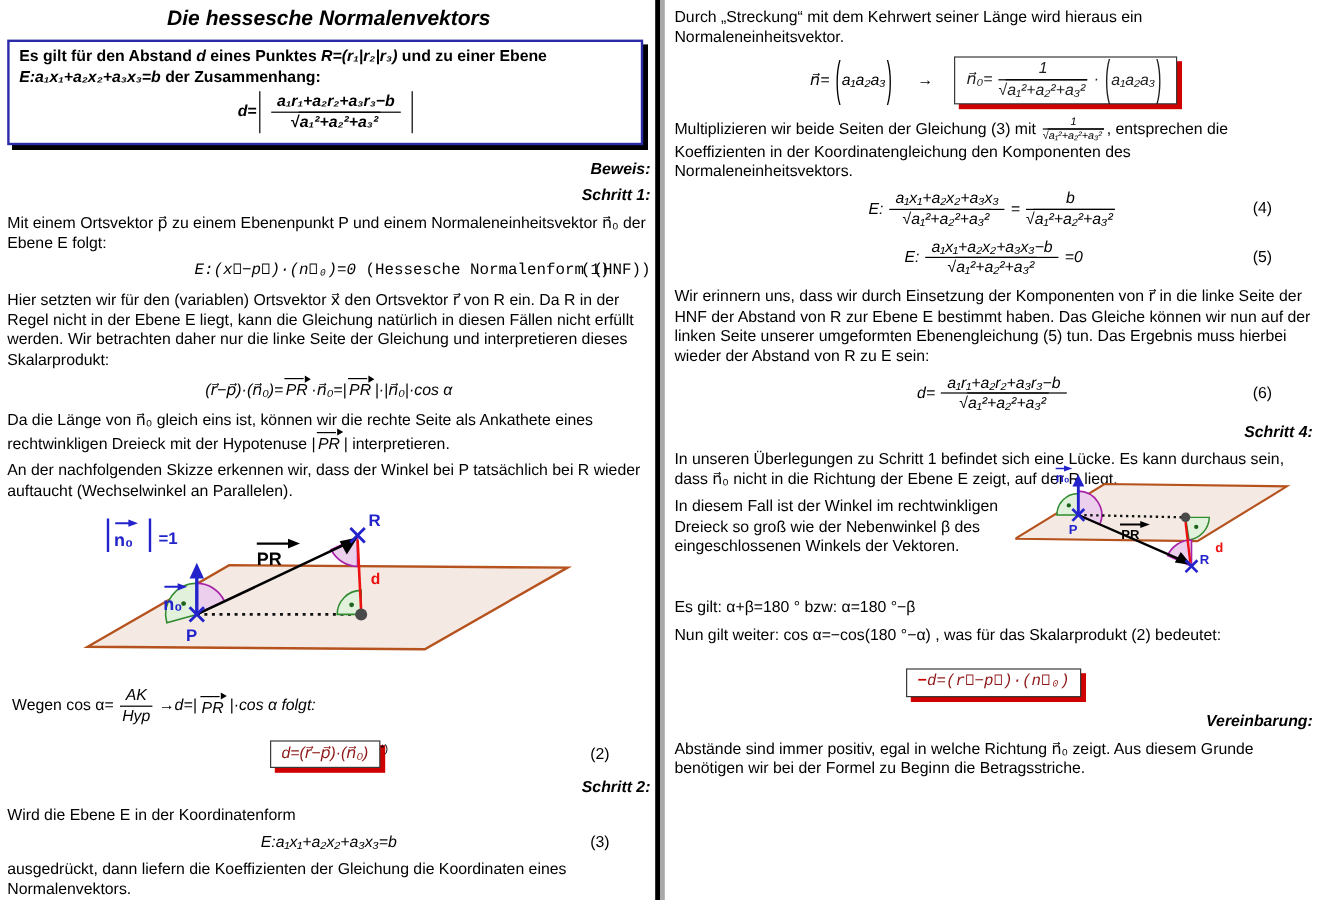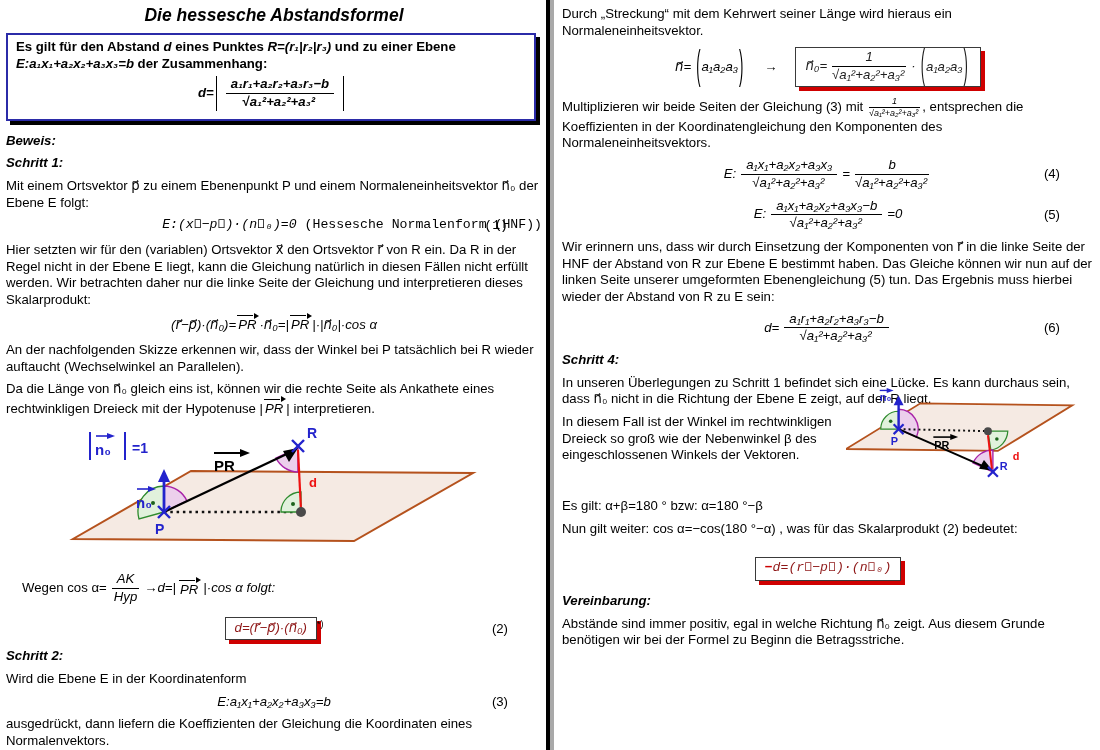--- a/index.html
+++ b/index.html
@@ -8,21 +8,21 @@
     font-family:"Liberation Sans","DejaVu Sans",sans-serif;
     font-size:13.2px; line-height:1.26; color:#000; overflow:hidden;
   }
   .col { position:absolute; top:0; }
   .col-left  { left:6px;  width:536px; }
   .col-right { left:562px; width:532px; }
   .divider-black { position:absolute; left:546px; top:0; width:4px; height:750px; background:#000; }
   .divider-gray  { position:absolute; left:550px; top:0; width:4px; height:750px; background:#a9a9a9; }
 
   .title { text-align:center; font-weight:bold; font-style:italic; font-size:17.5px; margin:4px 0 7px; }
-  .heading { font-weight:bold; font-style:italic; margin:2px 0 6px; }
+  .heading { font-weight:bold; font-style:italic; margin:2px 0 6px;text-align:right; }
   p { margin:0 0 6px; }
 
   .bluebox {
     border:2px solid #2b2ba8; box-shadow:4px 4px 0 #000;
     padding:4px 8px 6px; margin:2px 6px 12px 0;font-weight:bold;
   }
   .redbox {
     display:inline-block; border:1.4px solid #3a3a3a; box-shadow:4px 4px 0 #cf0000;
     padding:2px 9px 3px; color:#8e1717; font-style:italic;
   }
@@ -64,21 +64,21 @@
   .eqnum-gap { display:inline-block; width:14px; }
 </style>
 </head>
 <body>
 
 <div class="page">
   <div class="divider-black"></div>
   <div class="divider-gray"></div>
 
   <div class="col col-left">
-    <div class="title">Die hessesche Abstandsformel</div>
+    <div class="title">Die hessesche Normalenvektors</div>
 
     <div class="bluebox">
       <div><span>Es gilt für den Abstand </span><span class="m">d</span><span> eines Punktes </span><span class="m">R=(r₁|r₂|r₃)</span><span> und zu einer Ebene</span></div>
       <div><span class="m">E:a₁x₁+a₂x₂+a₃x₃=b</span><span> der Zusammenhang:</span></div>
       <div class="eq" style="margin:4px 0 2px;">
         <span class="eqflex m">
           <span>d=</span>
           <span class="absw"><span class="frac">
             <span class="num">a₁r₁+a₂r₂+a₃r₃−b</span>
             <span class="den"><span class="sqrt"><span class="sq">√</span><span class="rad">a₁²+a₂²+a₃²</span></span></span>
@@ -95,22 +95,22 @@
       <span class="m">E:(x⃗−p⃗)·(n⃗₀)=0</span><span>  (Hessesche Normalenform (HNF))</span>
       <span class="tag">(1)</span>
     </div>
 
     <p>Hier setzten wir für den (variablen) Ortsvektor  x⃗  den Ortsvektor  r⃗  von R ein. Da R in der Regel nicht in der Ebene E liegt, kann die Gleichung natürlich in diesen Fällen nicht erfüllt werden. Wir betrachten daher nur die linke Seite der Gleichung und interpretieren dieses Skalarprodukt:</p>
 
     <div class="eq" style="margin:2px 0 8px;">
       <span class="m">(r⃗−p⃗)·(n⃗₀)=</span><span class="oa">PR</span><span class="m">·n⃗₀=|</span><span class="oa">PR</span><span class="m">|·|n⃗₀|·cos α</span>
     </div>
 
+    <p><span>Da die Länge von  n⃗₀  gleich eins ist, können wir die rechte Seite als Ankathete eines rechtwinkligen Dreieck mit der Hypotenuse  |</span><span class="oa">PR</span><span>|  interpretieren.</span></p>
     <p>An der nachfolgenden Skizze erkennen wir, dass der Winkel bei P tatsächlich bei R wieder auftaucht (Wechselwinkel an Parallelen).</p>
-    <p><span>Da die Länge von  n⃗₀  gleich eins ist, können wir die rechte Seite als Ankathete eines rechtwinkligen Dreieck mit der Hypotenuse  |</span><span class="oa">PR</span><span>|  interpretieren.</span></p>
 
     
     <svg width="534" height="142" viewBox="0 0 534 142">
       <polygon points="185,47 467,49 348,117 67,115" fill="#f5eae3" stroke="#b5521d" stroke-width="2"></polygon>
       <path d="M158,88 L133,95 A26,26 0 0 1 158,62 Z" fill="#e1f1dc" stroke="#2e8b2e" stroke-width="1.3"></path>
       <circle cx="147" cy="79" r="2" fill="#1c641c"></circle>
       <path d="M158,88 L158,62 A26,26 0 0 1 181,77 Z" fill="#eccfec" stroke="#a822a8" stroke-width="1.5"></path>
       <line x1="158" y1="88" x2="295" y2="88" stroke="#111" stroke-width="2.4" stroke-dasharray="2.5,3.8"></line>
       <path d="M295,88 L295,68 A20,20 0 0 0 275,88 Z" fill="#e1f1dc" stroke="#2e8b2e" stroke-width="1.3"></path>
       <circle cx="287" cy="80" r="2" fill="#1c641c"></circle>
@@ -135,21 +135,21 @@
       <polygon points="150,65 142,62 142,68" fill="#2323cc"></polygon>
       <text x="130" y="84" font-size="15" font-weight="bold" fill="#2323cc">n₀</text>
       <line x1="208" y1="29" x2="237" y2="29" stroke="#000" stroke-width="2"></line>
       <polygon points="244,29 234,25 234,33" fill="#000"></polygon>
       <text x="208" y="47" font-size="15" font-weight="bold" fill="#000">PR</text>
       <text x="149" y="110" font-size="14" font-weight="bold" fill="#2323cc">P</text>
       <text x="301" y="14" font-size="14" font-weight="bold" fill="#2323cc">R</text>
       <text x="303" y="63" font-size="13" font-weight="bold" fill="#ee1111">d</text>
     </svg>
 
-    <div style="margin:2px 16px 2px;">
+    <div style="margin:2px 4px 2px;">
       <span class="eqflex">
         <span>Wegen  cos α=</span>
         <span class="frac m">
             <span class="num">AK</span>
             <span class="den">Hyp</span>
           </span>
         <span class="m">→d=|</span>
           <span class="oa">PR</span>
           <span class="m">|·cos α  folgt:</span>
       </span>

